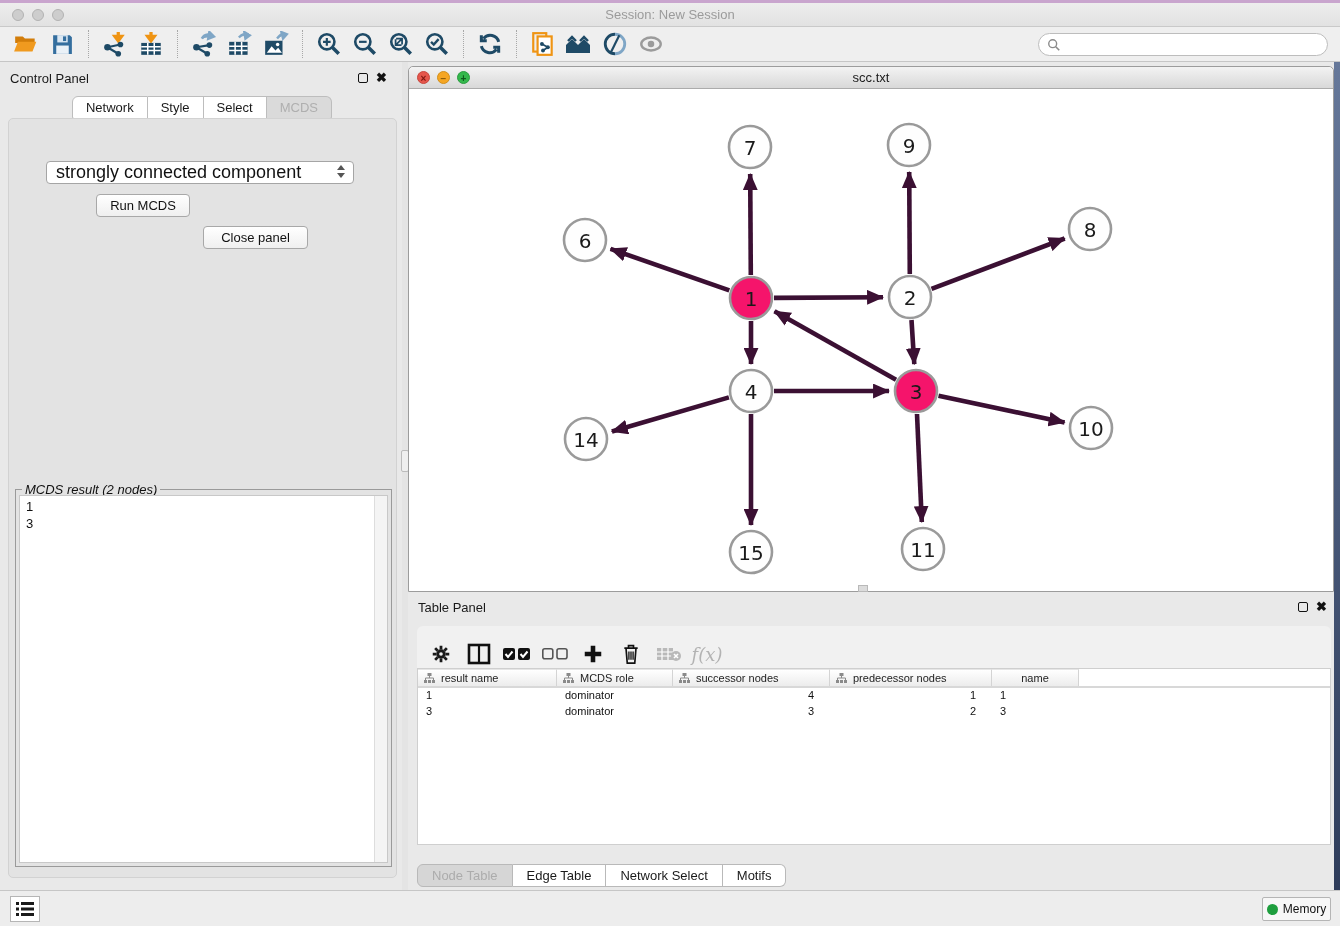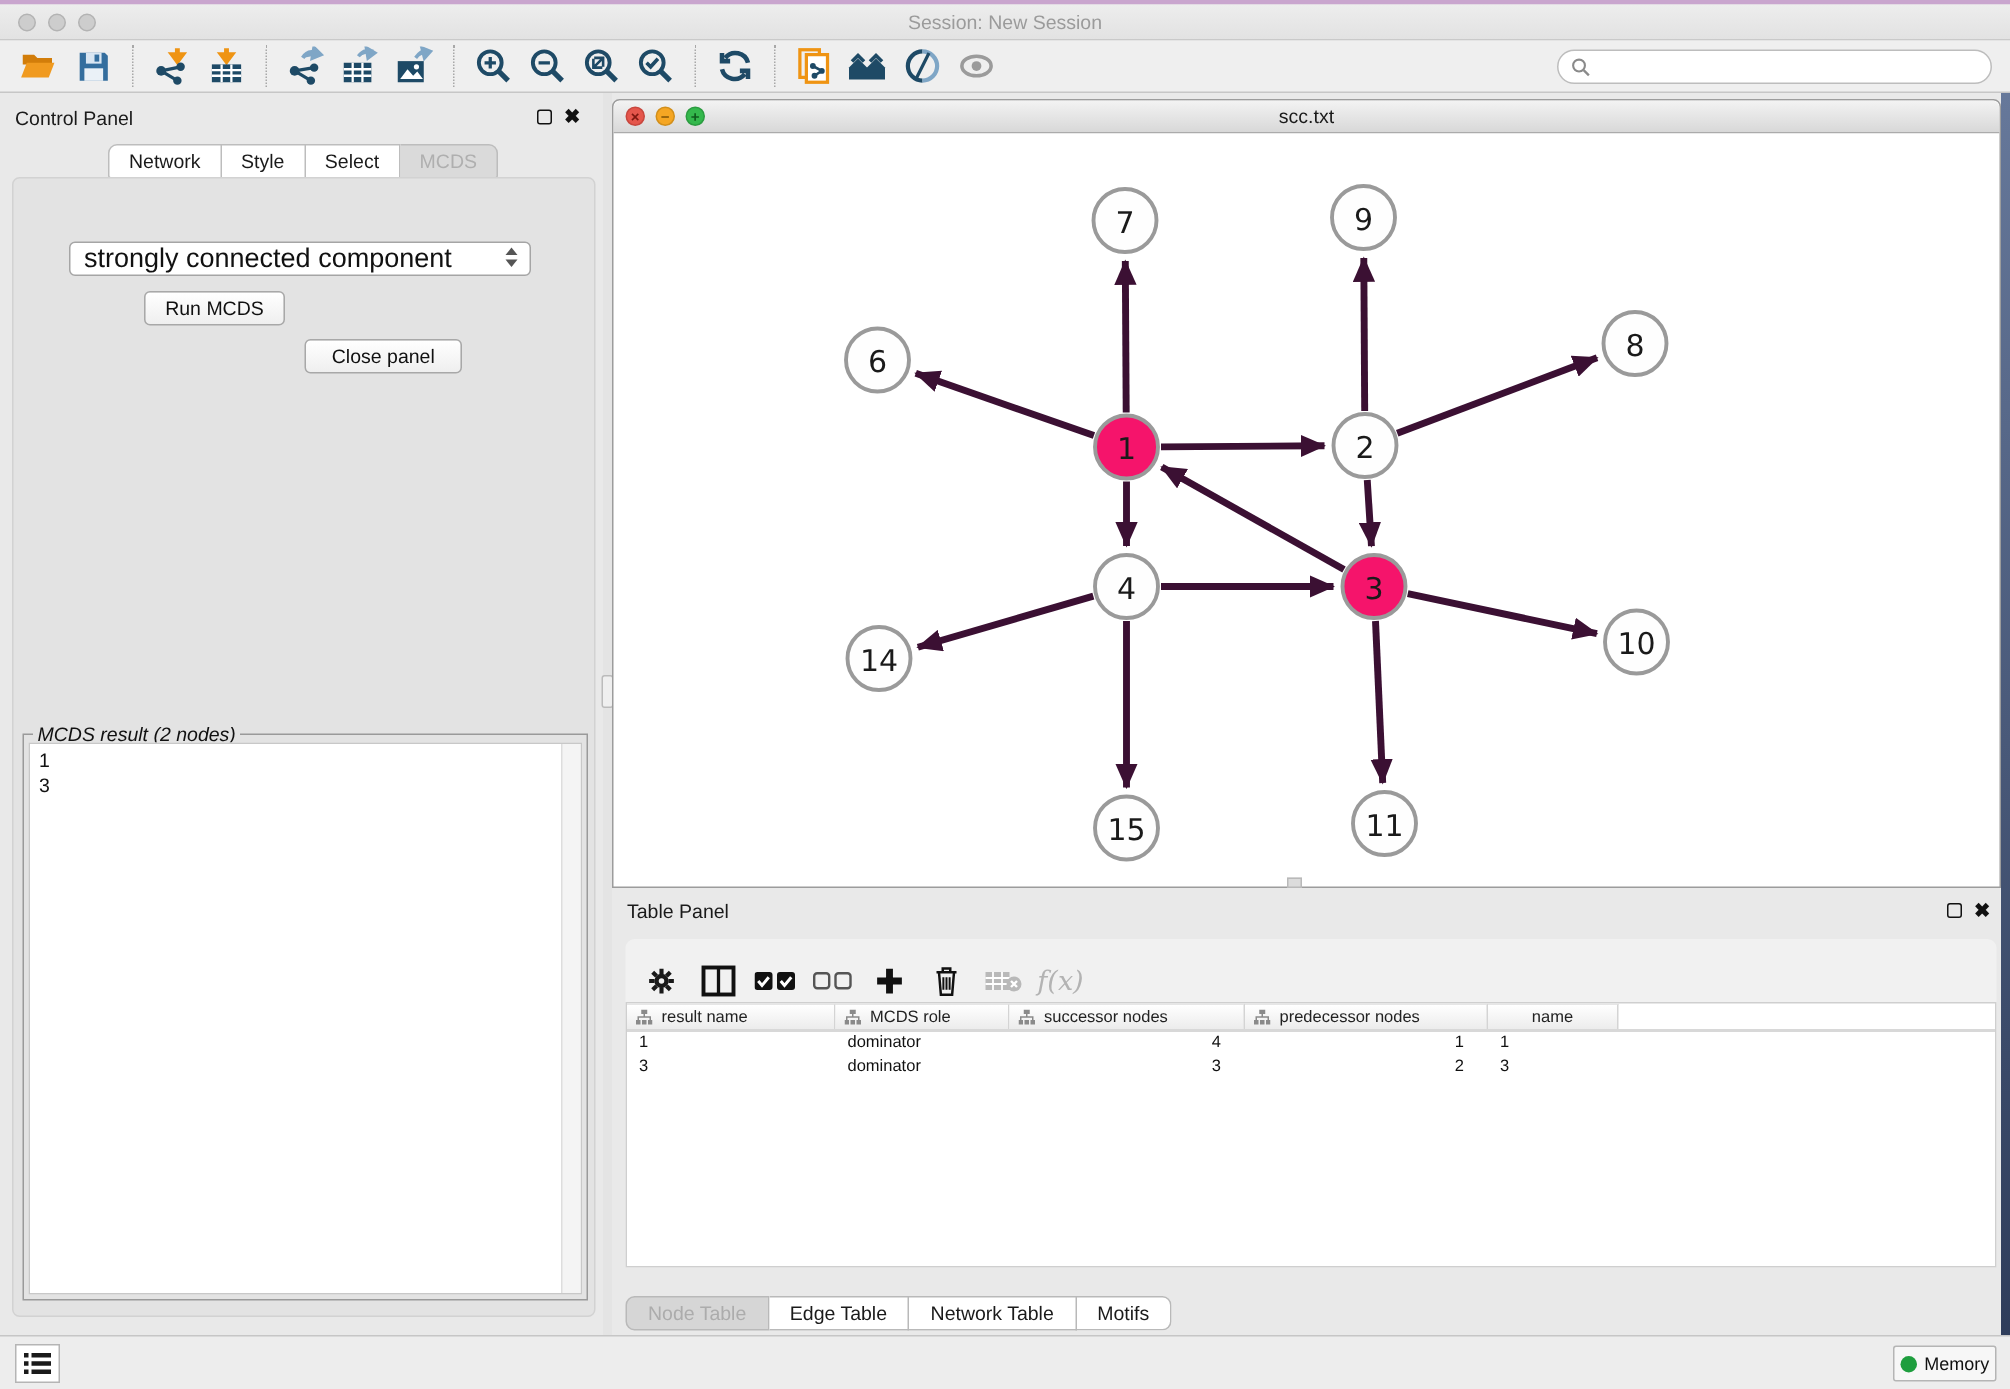--- a/index.html
+++ b/index.html
@@ -461,21 +461,21 @@
         <div class="td" style="width: 116px; text-align: left;">dominator</div>
         <div class="td" style="width: 157px; text-align: right; padding-right: 16px;">3</div>
         <div class="td" style="width: 162px; text-align: right; padding-right: 16px;">2</div>
         <div class="td" style="width: 87px; text-align: left;">3</div>
       </div>
     </div>
 </div>
 <div id="tp-tabs" class="abs">
     <div class="tp-tab active">Node Table</div>
     <div class="tp-tab">Edge Table</div>
-    <div class="tp-tab">Network Table</div>
+    <div class="tp-tab">Network Select</div>
     <div class="tp-tab">Motifs</div>
   </div>
 
 <div id="statusbar" class="abs"></div>
 <div id="list-btn" class="abs">
   <svg width="18" height="16" viewBox="0 0 18 16">
       <g fill="#1A1A1A">
         <rect x="0" y="1" width="3" height="3"></rect>
         <rect x="5" y="1" width="13" height="3"></rect>
         <rect x="0" y="6.5" width="3" height="3"></rect>

